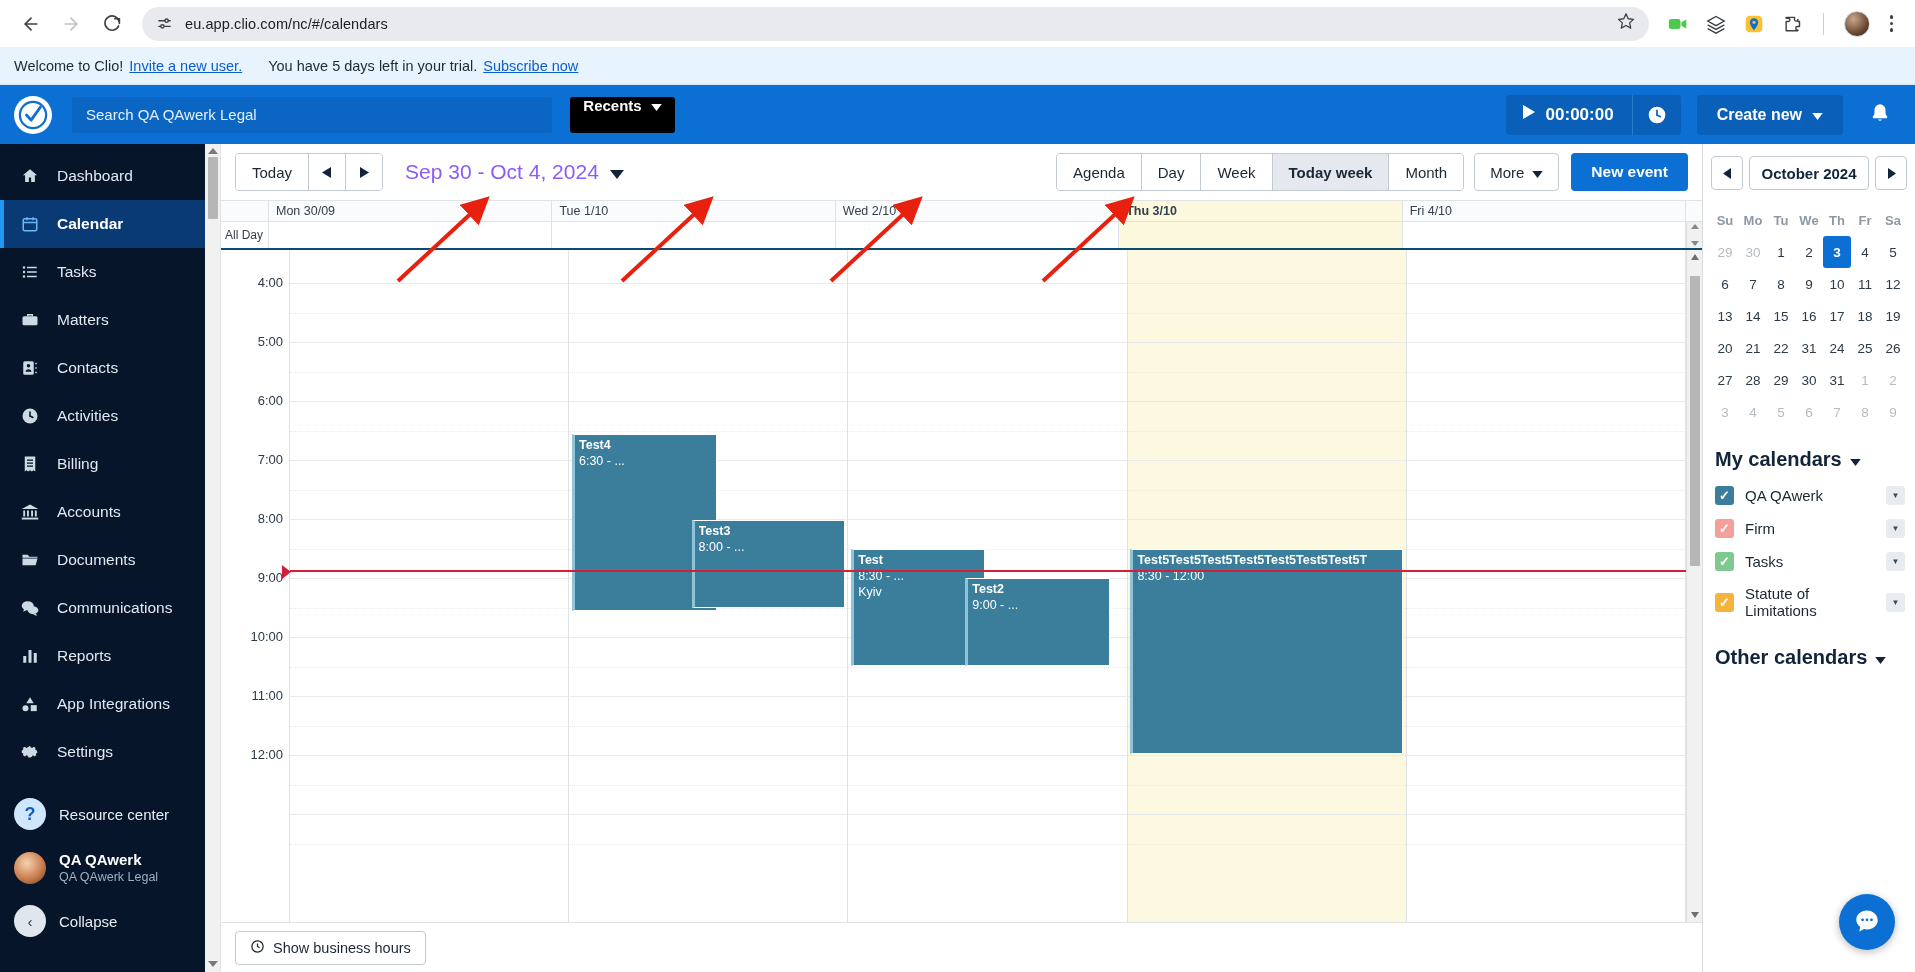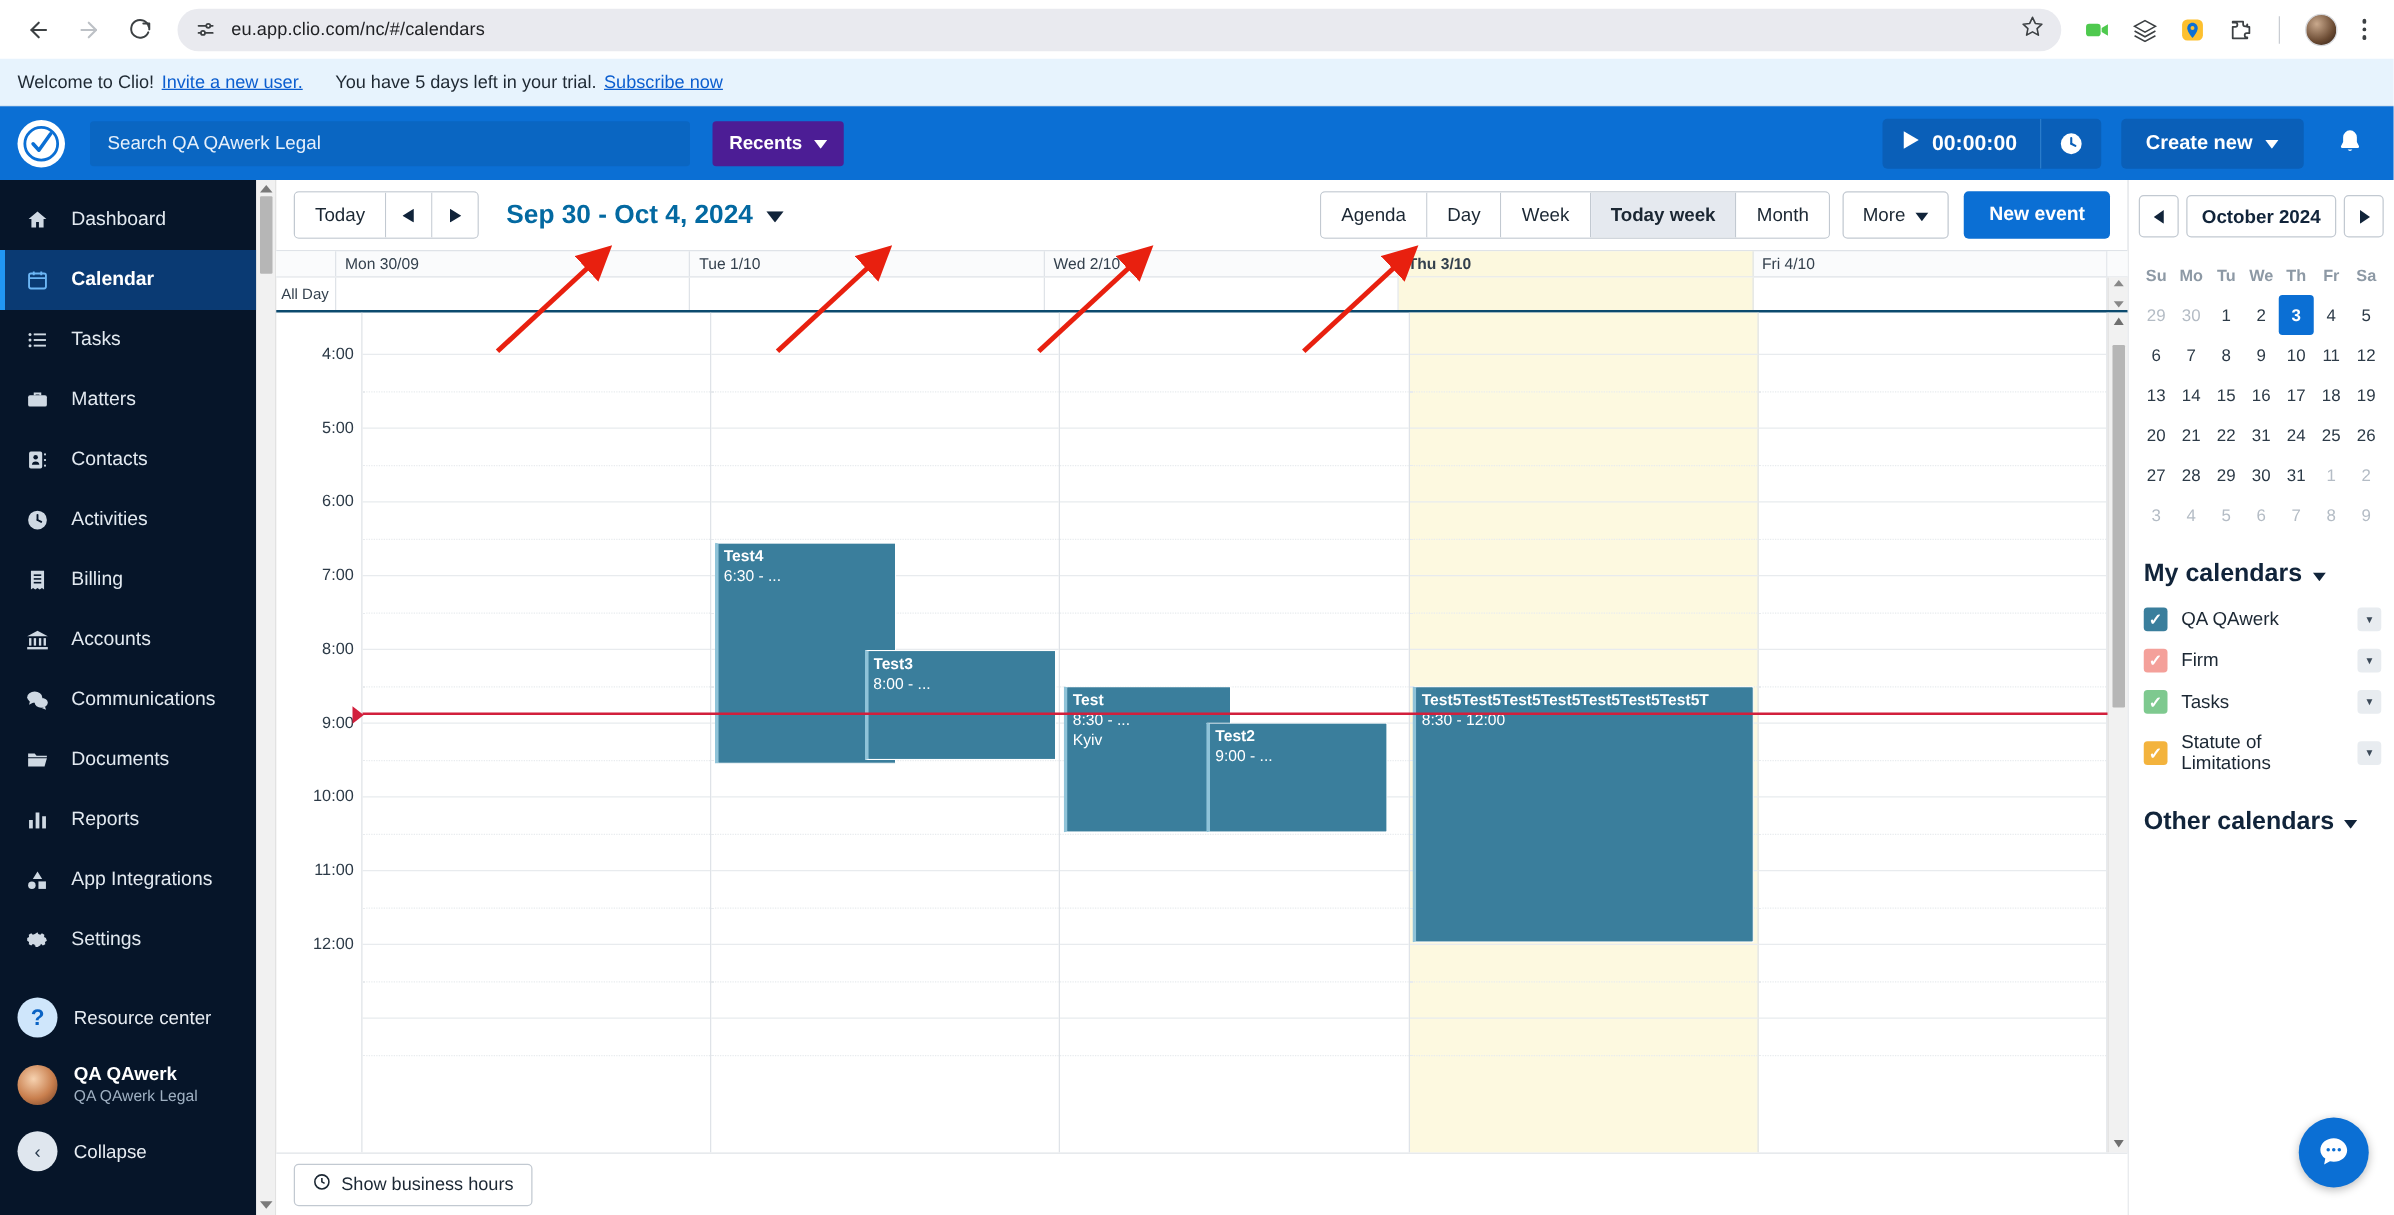--- a/index.html
+++ b/index.html
@@ -96,23 +96,23 @@
     border-radius: 3px;
     display: flex; align-items: center;
     padding: 0 14px;
     color: #e6f0fb;
     font-size: 15px;
   }
   .recents-btn {
     margin-left: 18px;
     height: 36px;
     width: 105px;
-    background: #4c1d95;
+    background: #000000;
     border-radius: 3px;
-    display: flex; align-items: center; justify-content: center;
+    display: flex; justify-content: center;
     gap: 9px;
     color: #fff; font-size: 15px; font-weight: bold;
   }
   .top-spacer { flex: 1 1 auto; }
   .timer-group {
     display: flex; align-items: center;
     background: #0a5fb8;
     border-radius: 4px;
     height: 40px;
     overflow: hidden;
@@ -230,21 +230,21 @@
     display: flex; align-items: center; justify-content: center;
     padding: 0 16px; font-size: 15px; color: #1b2733;
     border-right: 1px solid #c2c9d1; background: #fff;
     font-weight: 500;
   }
   .btn-group > div:last-child { border-right: none; }
   .btn-group > div.sel { background: #e5e9ef; font-weight: bold; }
   .arrow-btn { padding: 0 13px !important; }
   .date-range {
     margin-left: 22px;
-    font-size: 21px; font-weight: bold; color:#0369a1;
+    font-size: 21px; font-weight: normal; color:#8b5cf6;
     display:flex; align-items:flex-end; gap:11px;
   }
   .tb-spacer { flex: 1 1 auto; }
   .more-btn {
     height: 38px; border:1px solid #c2c9d1; border-radius:4px;
     display:flex; align-items:center; gap:8px; padding:0 15px;
     font-size:15px; font-weight:500; color:#1b2733; margin-left: 10px;
   }
   .new-event-btn {
     height: 38px; background:#0b6fd4; color:#fff; border-radius:4px;
@@ -626,36 +626,36 @@
             <rect x="13.5" y="10" width="2.5" height="8"></rect>
             <rect x="18.5" y="10" width="2.5" height="8"></rect>
             <rect x="1" y="19.5" width="22" height="2.5"></rect>
           </svg>
         </span>
       <span>Accounts</span>
     </div>
     <div class="nav-item">
       <span class="nicon">
           <svg width="18" height="18" viewBox="0 0 24 24" fill="currentColor">
+            <path d="M2 5h7l2 2.5h11V9H2z"></path>
+            <path d="M2 10h20l-2.5 9H2z"></path>
+          </svg>
+        </span>
+      <span>Documents</span>
+    </div>
+    <div class="nav-item">
+      <span class="nicon">
+          <svg width="18" height="18" viewBox="0 0 24 24" fill="currentColor">
             <ellipse cx="9" cy="9" rx="8" ry="6"></ellipse>
             <path d="M4 13l-1 4 5-2.5z"></path>
             <ellipse cx="16" cy="15" rx="7" ry="5.2"></ellipse>
             <path d="M20 19l1 3.5-4.5-2z"></path>
           </svg>
         </span>
       <span>Communications</span>
-    </div>
-    <div class="nav-item">
-      <span class="nicon">
-          <svg width="18" height="18" viewBox="0 0 24 24" fill="currentColor">
-            <path d="M2 5h7l2 2.5h11V9H2z"></path>
-            <path d="M2 10h20l-2.5 9H2z"></path>
-          </svg>
-        </span>
-      <span>Documents</span>
     </div>
     <div class="nav-item">
       <span class="nicon">
           <svg width="18" height="18" viewBox="0 0 24 24" fill="currentColor">
             <rect x="3" y="12" width="4" height="9"></rect>
             <rect x="10" y="4" width="4" height="17"></rect>
             <rect x="17" y="8" width="4" height="13"></rect>
           </svg>
         </span>
       <span>Reports</span>

